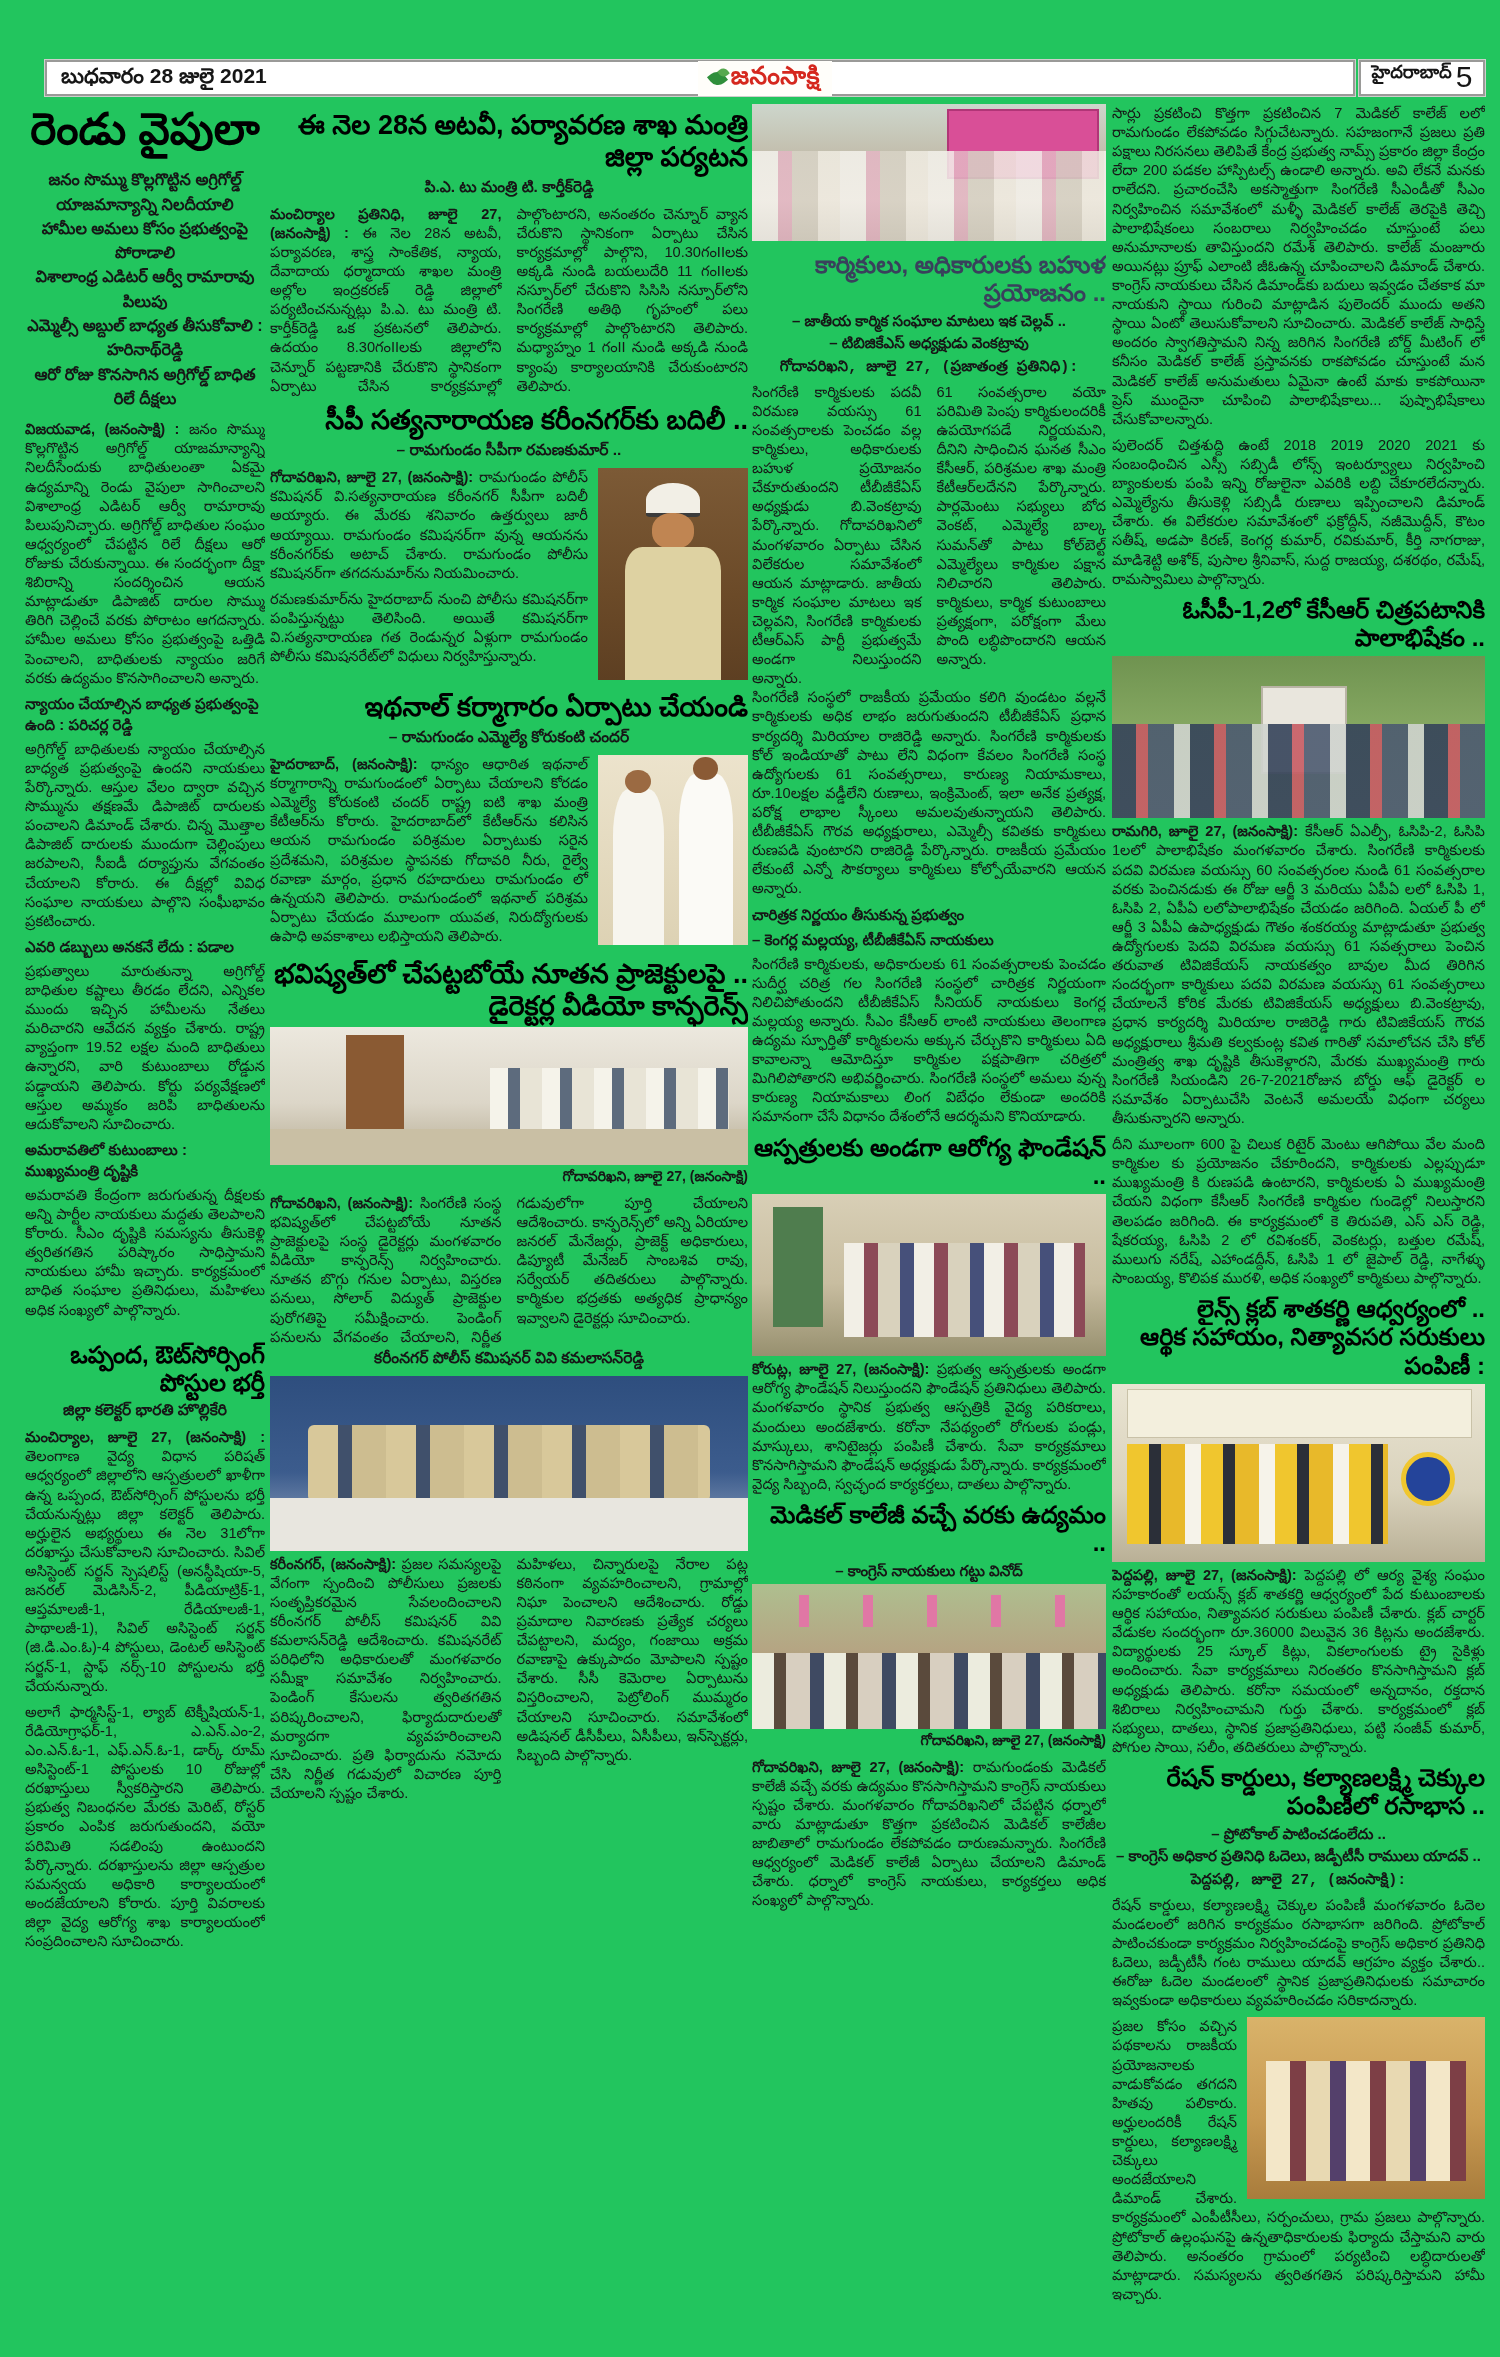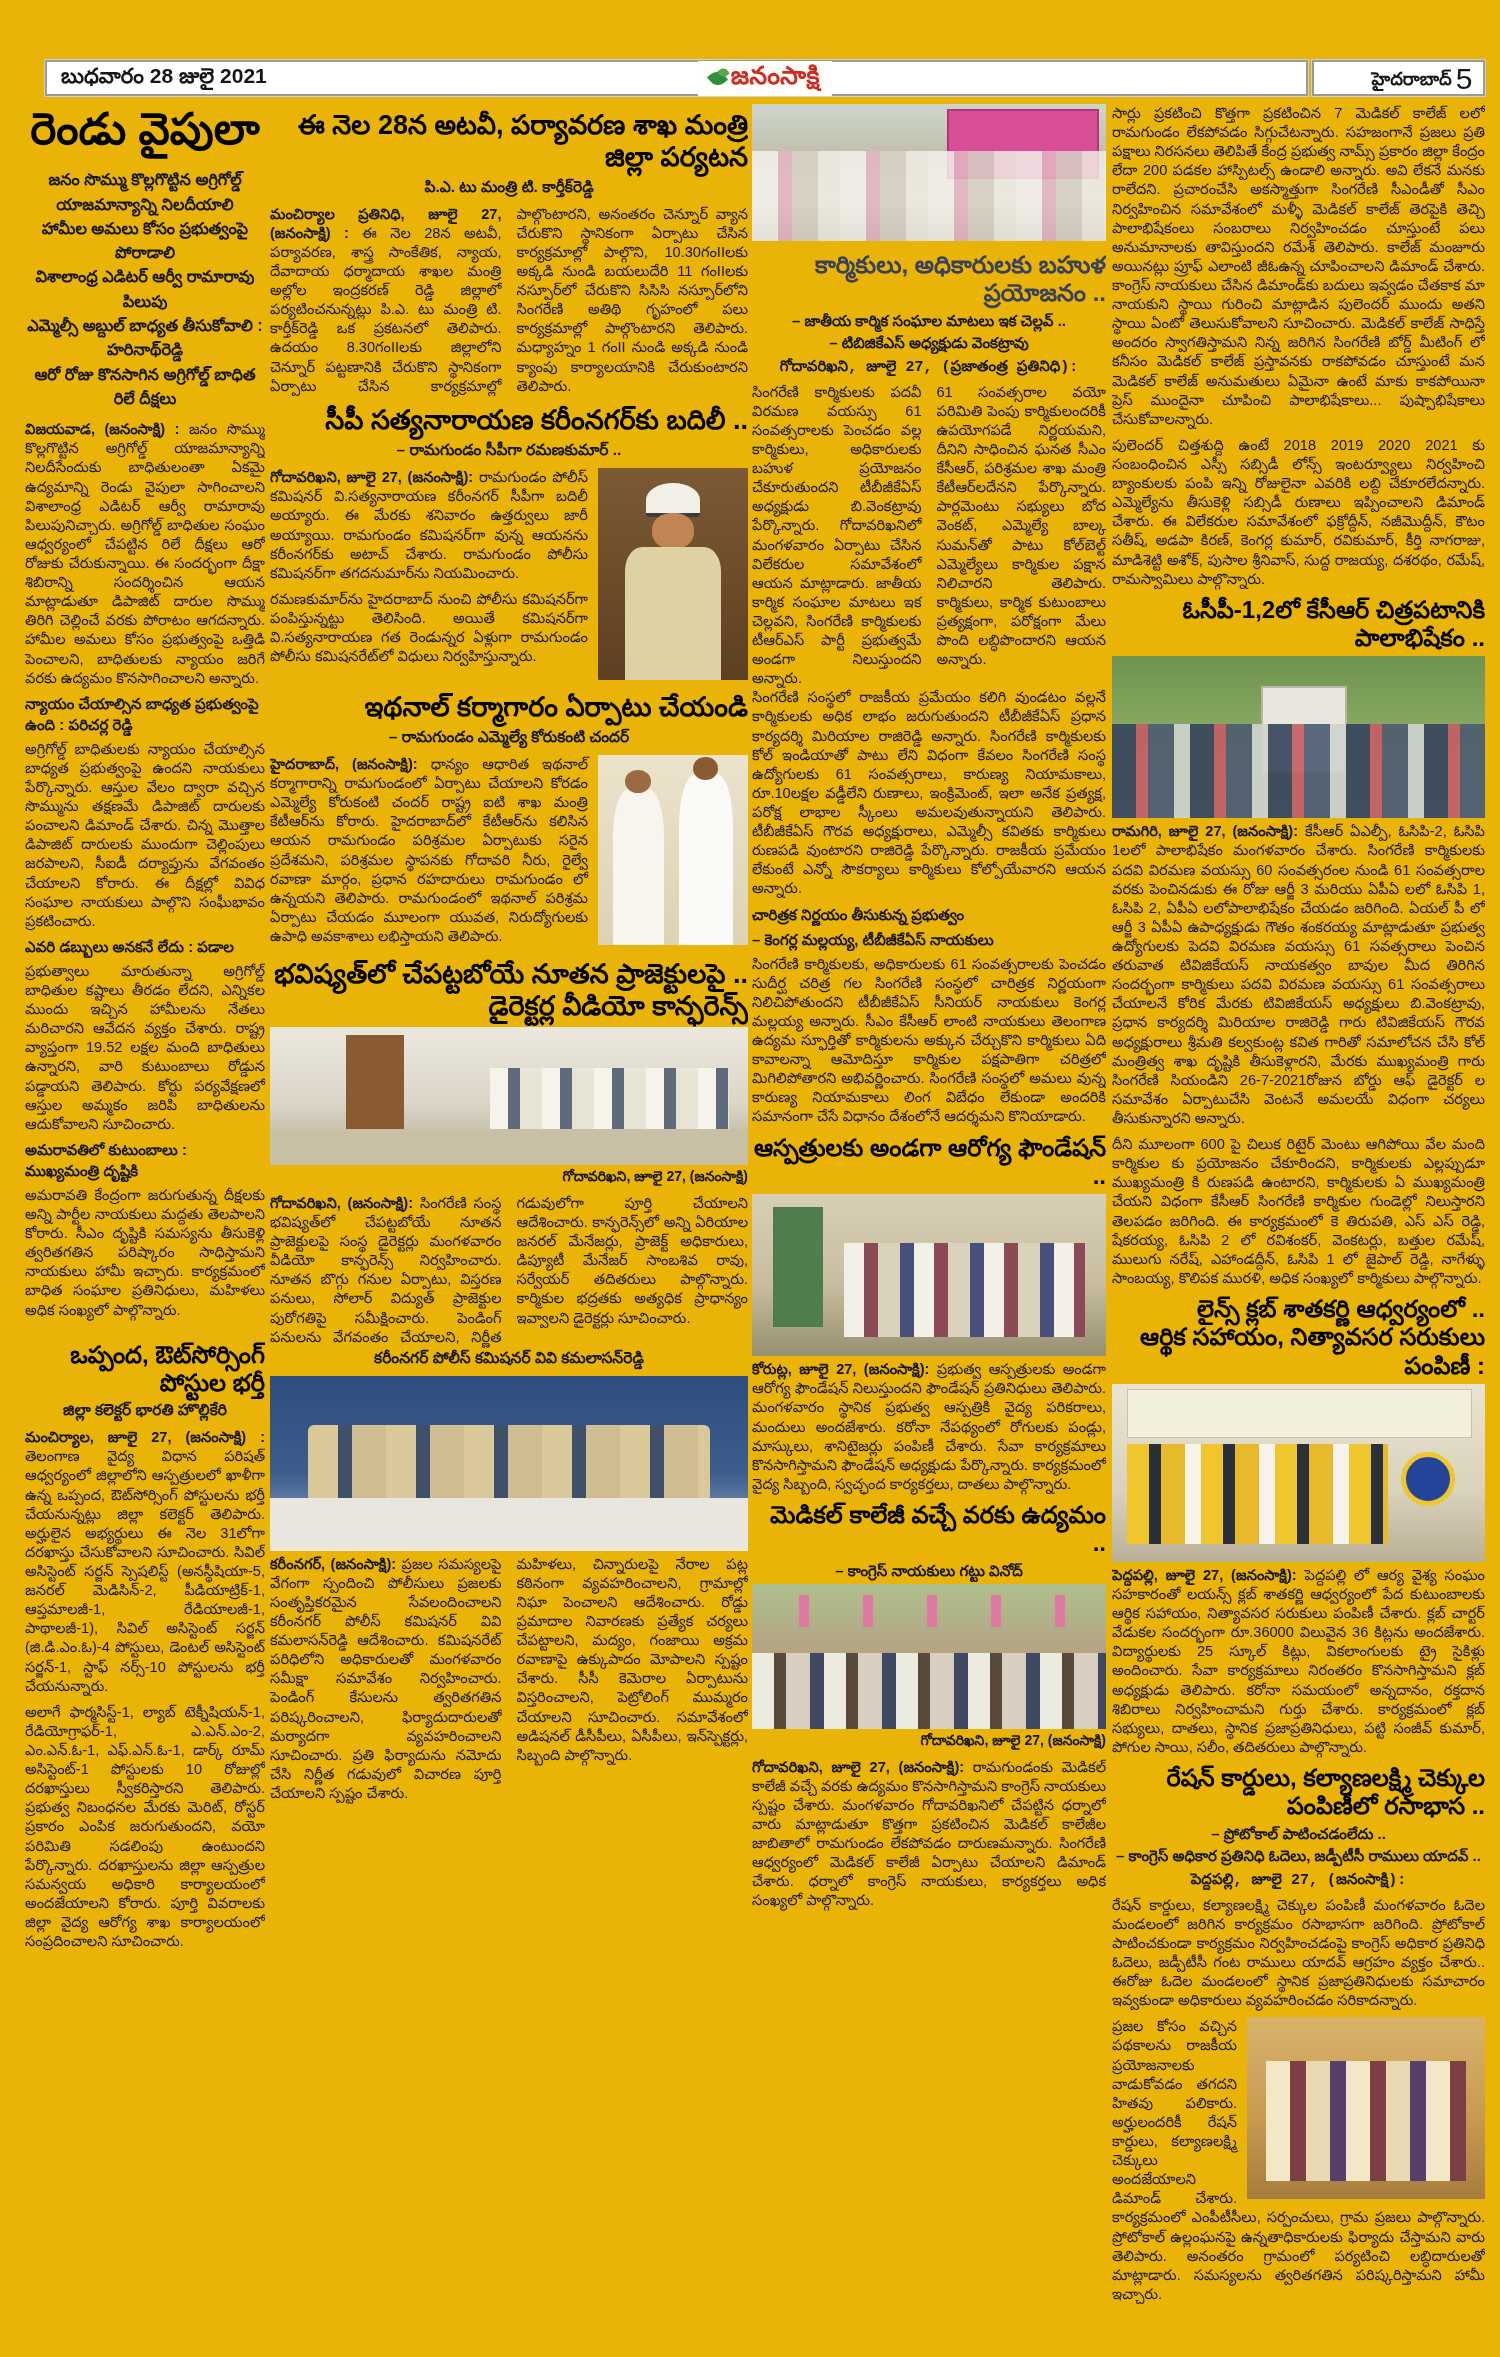--- a/index.html
+++ b/index.html
@@ -1,23 +1,23 @@
 <!DOCTYPE html>
 <html><head>
 <meta charset="utf-8">
 <style>
   html,body{margin:0;padding:0;background:#e8e8e4;}
-  .page{position:relative;width:1500px;height:2357px;margin:0 auto;background:#eab308;
+  .page{position:relative;width:1500px;height:2357px;margin:0 auto;background:#22c55e;
         font-family:"Liberation Sans","DejaVu Sans",sans-serif;color:#161616;overflow:hidden;}
   
   .masthead{position:absolute;left:45px;top:60px;width:1440px;height:36px;display:flex;align-items:stretch;}
   .date-box{flex:1;border:2px solid #9a9a98;outline:1px solid #cfcfcc;display:flex;align-items:center;
             padding:0 14px;font-weight:bold;font-size:21px;background:#fff;}
   .city-box{width:122px;border:2px solid #9a9a98;outline:1px solid #cfcfcc;margin-left:4px;display:flex;
-            align-items:flex-end;justify-content:center;background:#fff;gap:4px;padding-left:47px;}
+            align-items:flex-start;justify-content:center;background:#fff;gap:4px;}
   .city-box .city{font-weight:bold;font-size:18px;}
   .city-box .pageno{font-size:30px;font-weight:400;line-height:1;}
   .logo-wrap{position:absolute;left:0;right:0;top:-4px;height:44px;display:flex;align-items:center;justify-content:center;pointer-events:none;}
   .logo-inner{background:#fffefa;padding:0 12px;display:flex;align-items:center;gap:3px;}
   .leaf{width:15px;height:15px;background:#2f8f3b;border-radius:0 65% 0 65%;transform:rotate(-38deg);display:inline-block;}
   .leaf.small{width:9px;height:9px;margin-left:-9px;margin-top:-12px;background:#57a84f;}
   .logo-text{color:#d5281e;font-weight:800;font-size:25px;letter-spacing:.5px;}
   
   p.body{font-size:14.6px;line-height:1.31;text-align:justify;margin:0 0 7px 0;}
   b.dl{font-weight:bold;}

